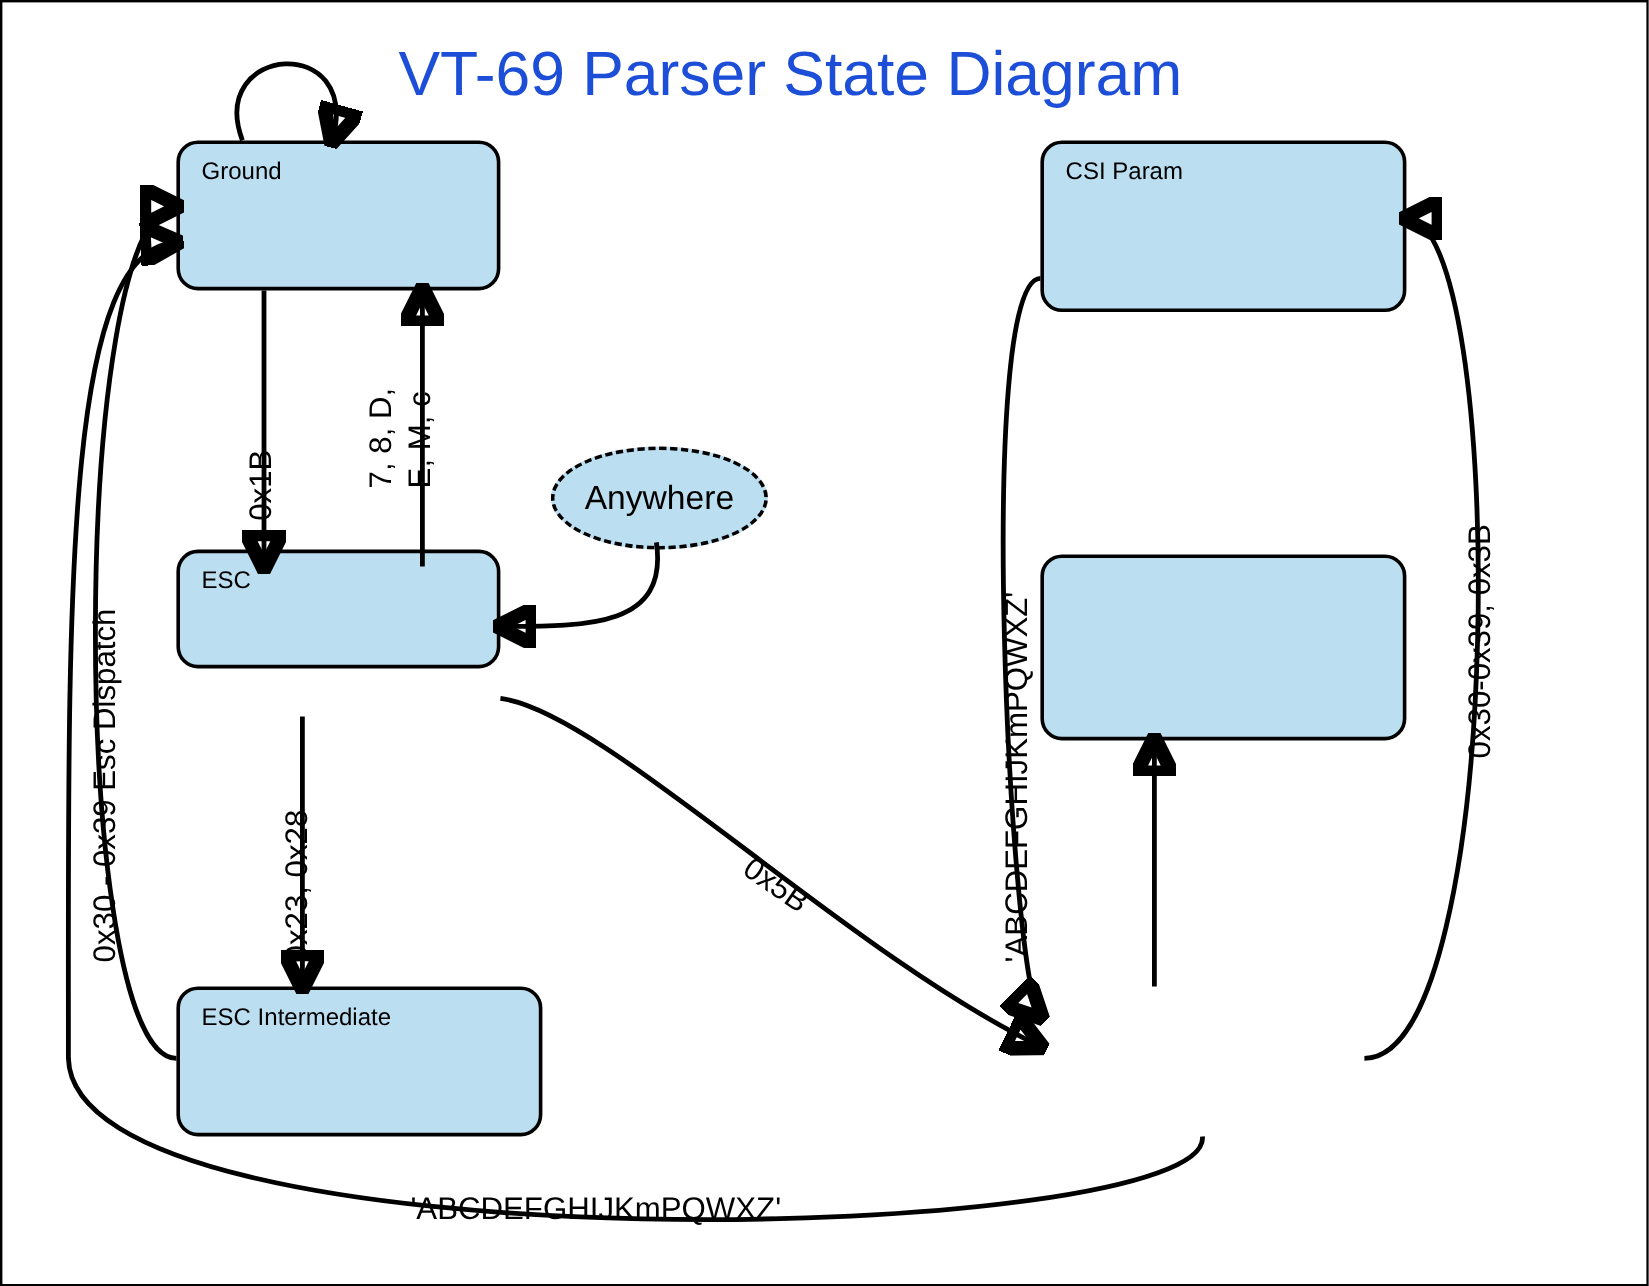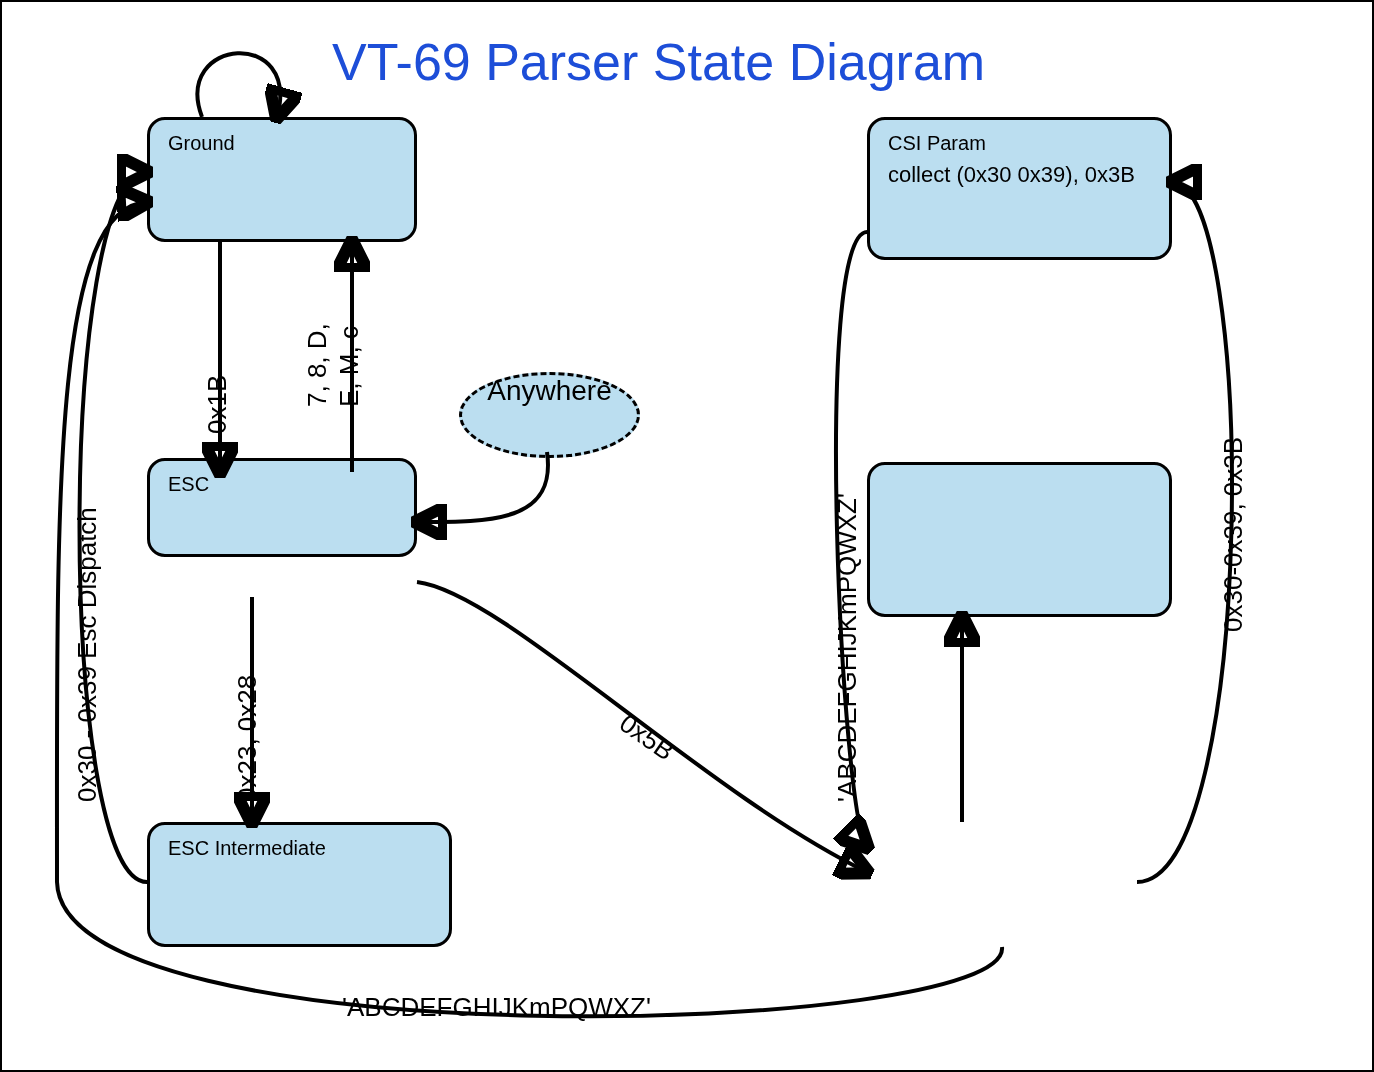--- a/index.html
+++ b/index.html
@@ -1,21 +1,21 @@
 <!DOCTYPE html>
 <html><head>
 <meta charset="utf-8">
 <style>
   html,body{margin:0;padding:0;background:#fff;font-family:"Segoe UI",Arial,sans-serif}
   .canvas{position:relative;width:1374px;height:1072px;border:2px solid #000;box-sizing:border-box}
   .title{position:absolute;font-size:52px;color:#1d4ed8;font-weight:400}
   .node{position:absolute;background:#BBDEF0;border:3px solid #000;border-radius:18px;box-sizing:border-box;padding:12px 18px}
   .node .label{font-size:20px;color:#000}
   .node .sub{font-size:22px;color:#000;line-height:1.25;margin-top:6px}
-  .anywhere{position:absolute;background:#BBDEF0;border:3px dashed #000;border-radius:50%;display:flex;justify-content:center;font-size:28px}
+  .anywhere{position:absolute;background:#BBDEF0;border:3px dashed #000;border-radius:50%;display:flex;align-items:center;justify-content:center;font-size:28px}
   .edge-label{position:absolute;font-size:26px;color:#000;white-space:nowrap}
   .v{transform:rotate(-90deg);transform-origin:left top}
   svg.edges{position:absolute;left:0;top:0;width:1374px;height:1072px;overflow:visible}
   svg.edges path{fill:none;stroke:#000;stroke-width:4}
 </style>
 </head>
 <body>
 
 <div class="canvas">
 
@@ -32,21 +32,20 @@
   <div class="node" style="left:145px;top:820px;width:305px;height:125px">
     <div class="label">ESC Intermediate</div>
   </div>
 
   <div class="anywhere" style="left:457px;top:370px;width:175px;height:80px">
     <span>Anywhere</span>
   </div>
 
   <div class="node" style="left:865px;top:115px;width:305px;height:143px">
     <div class="label">CSI Param</div>
-    <div class="sub">collect (0x30 0x39), 0x3B</div>
   </div>
 
   <div class="node" style="left:865px;top:460px;width:305px;height:155px">
   </div>
 
 
   <div class="edge-label v" style="left:200px;top:432px">0x1B</div>
 
   <div class="edge-label v" style="left:300px;top:405px">7, 8, D,</div>
   <div class="edge-label v" style="left:332px;top:405px">E, M, c</div>

